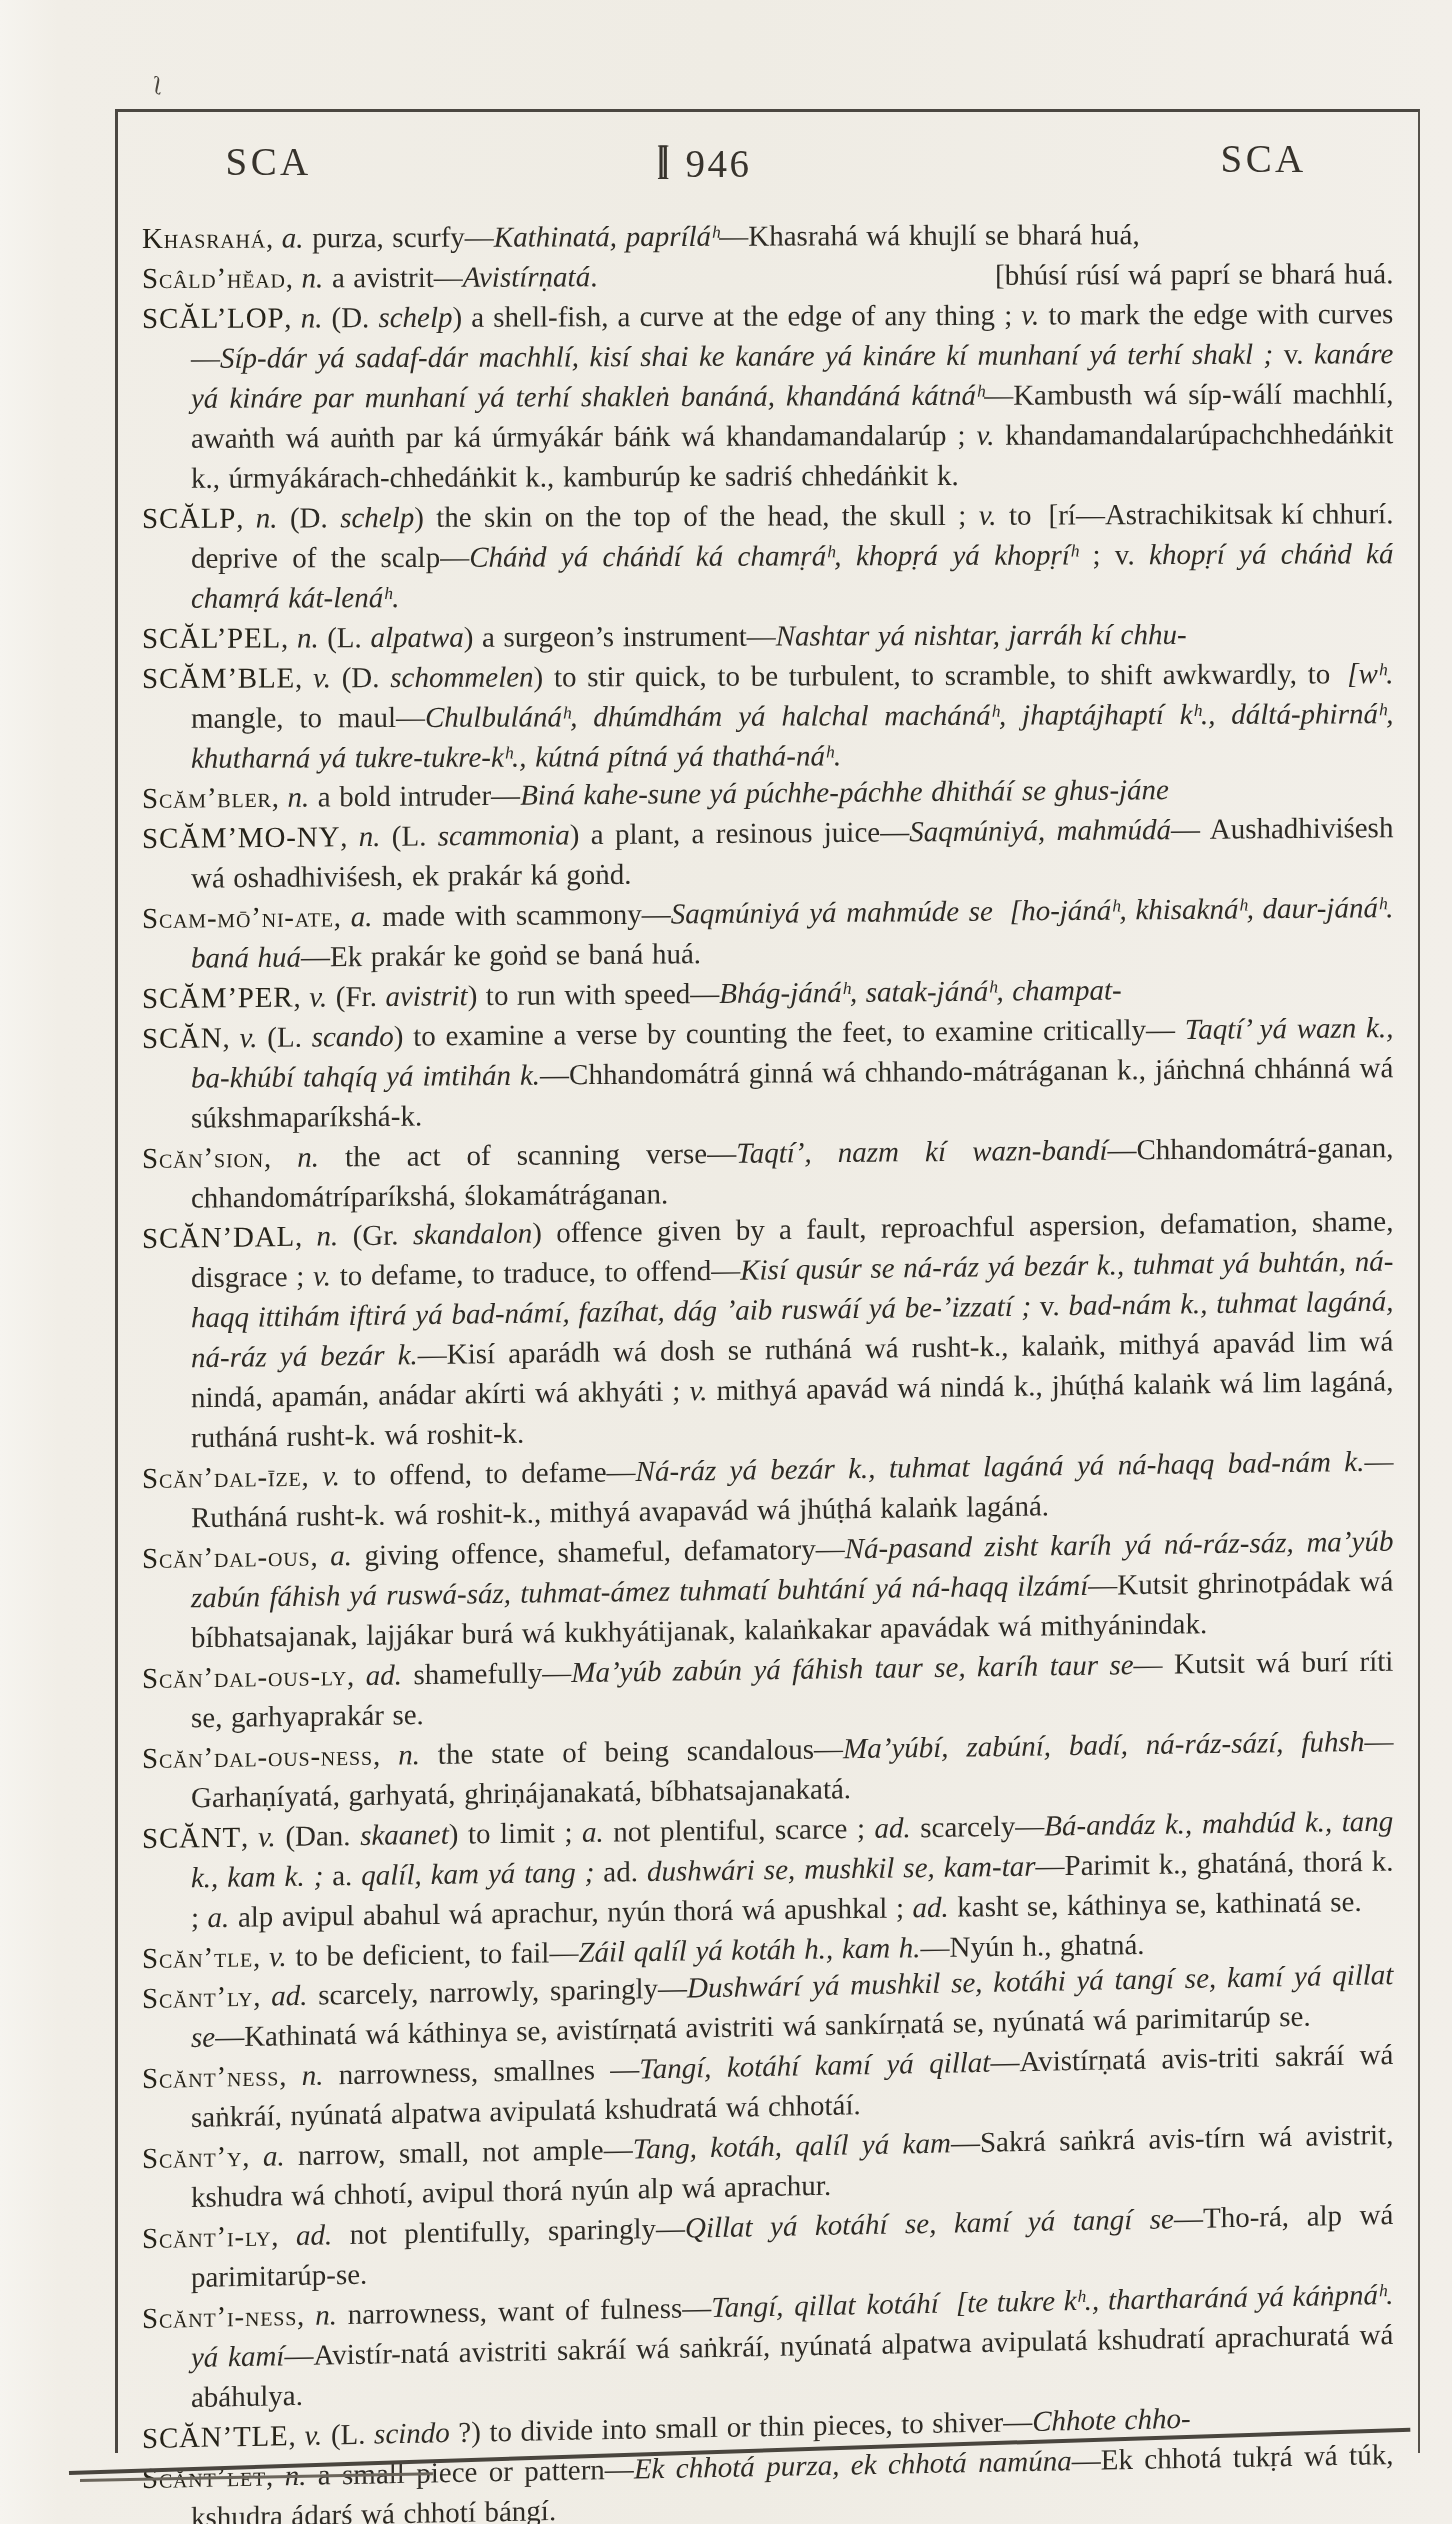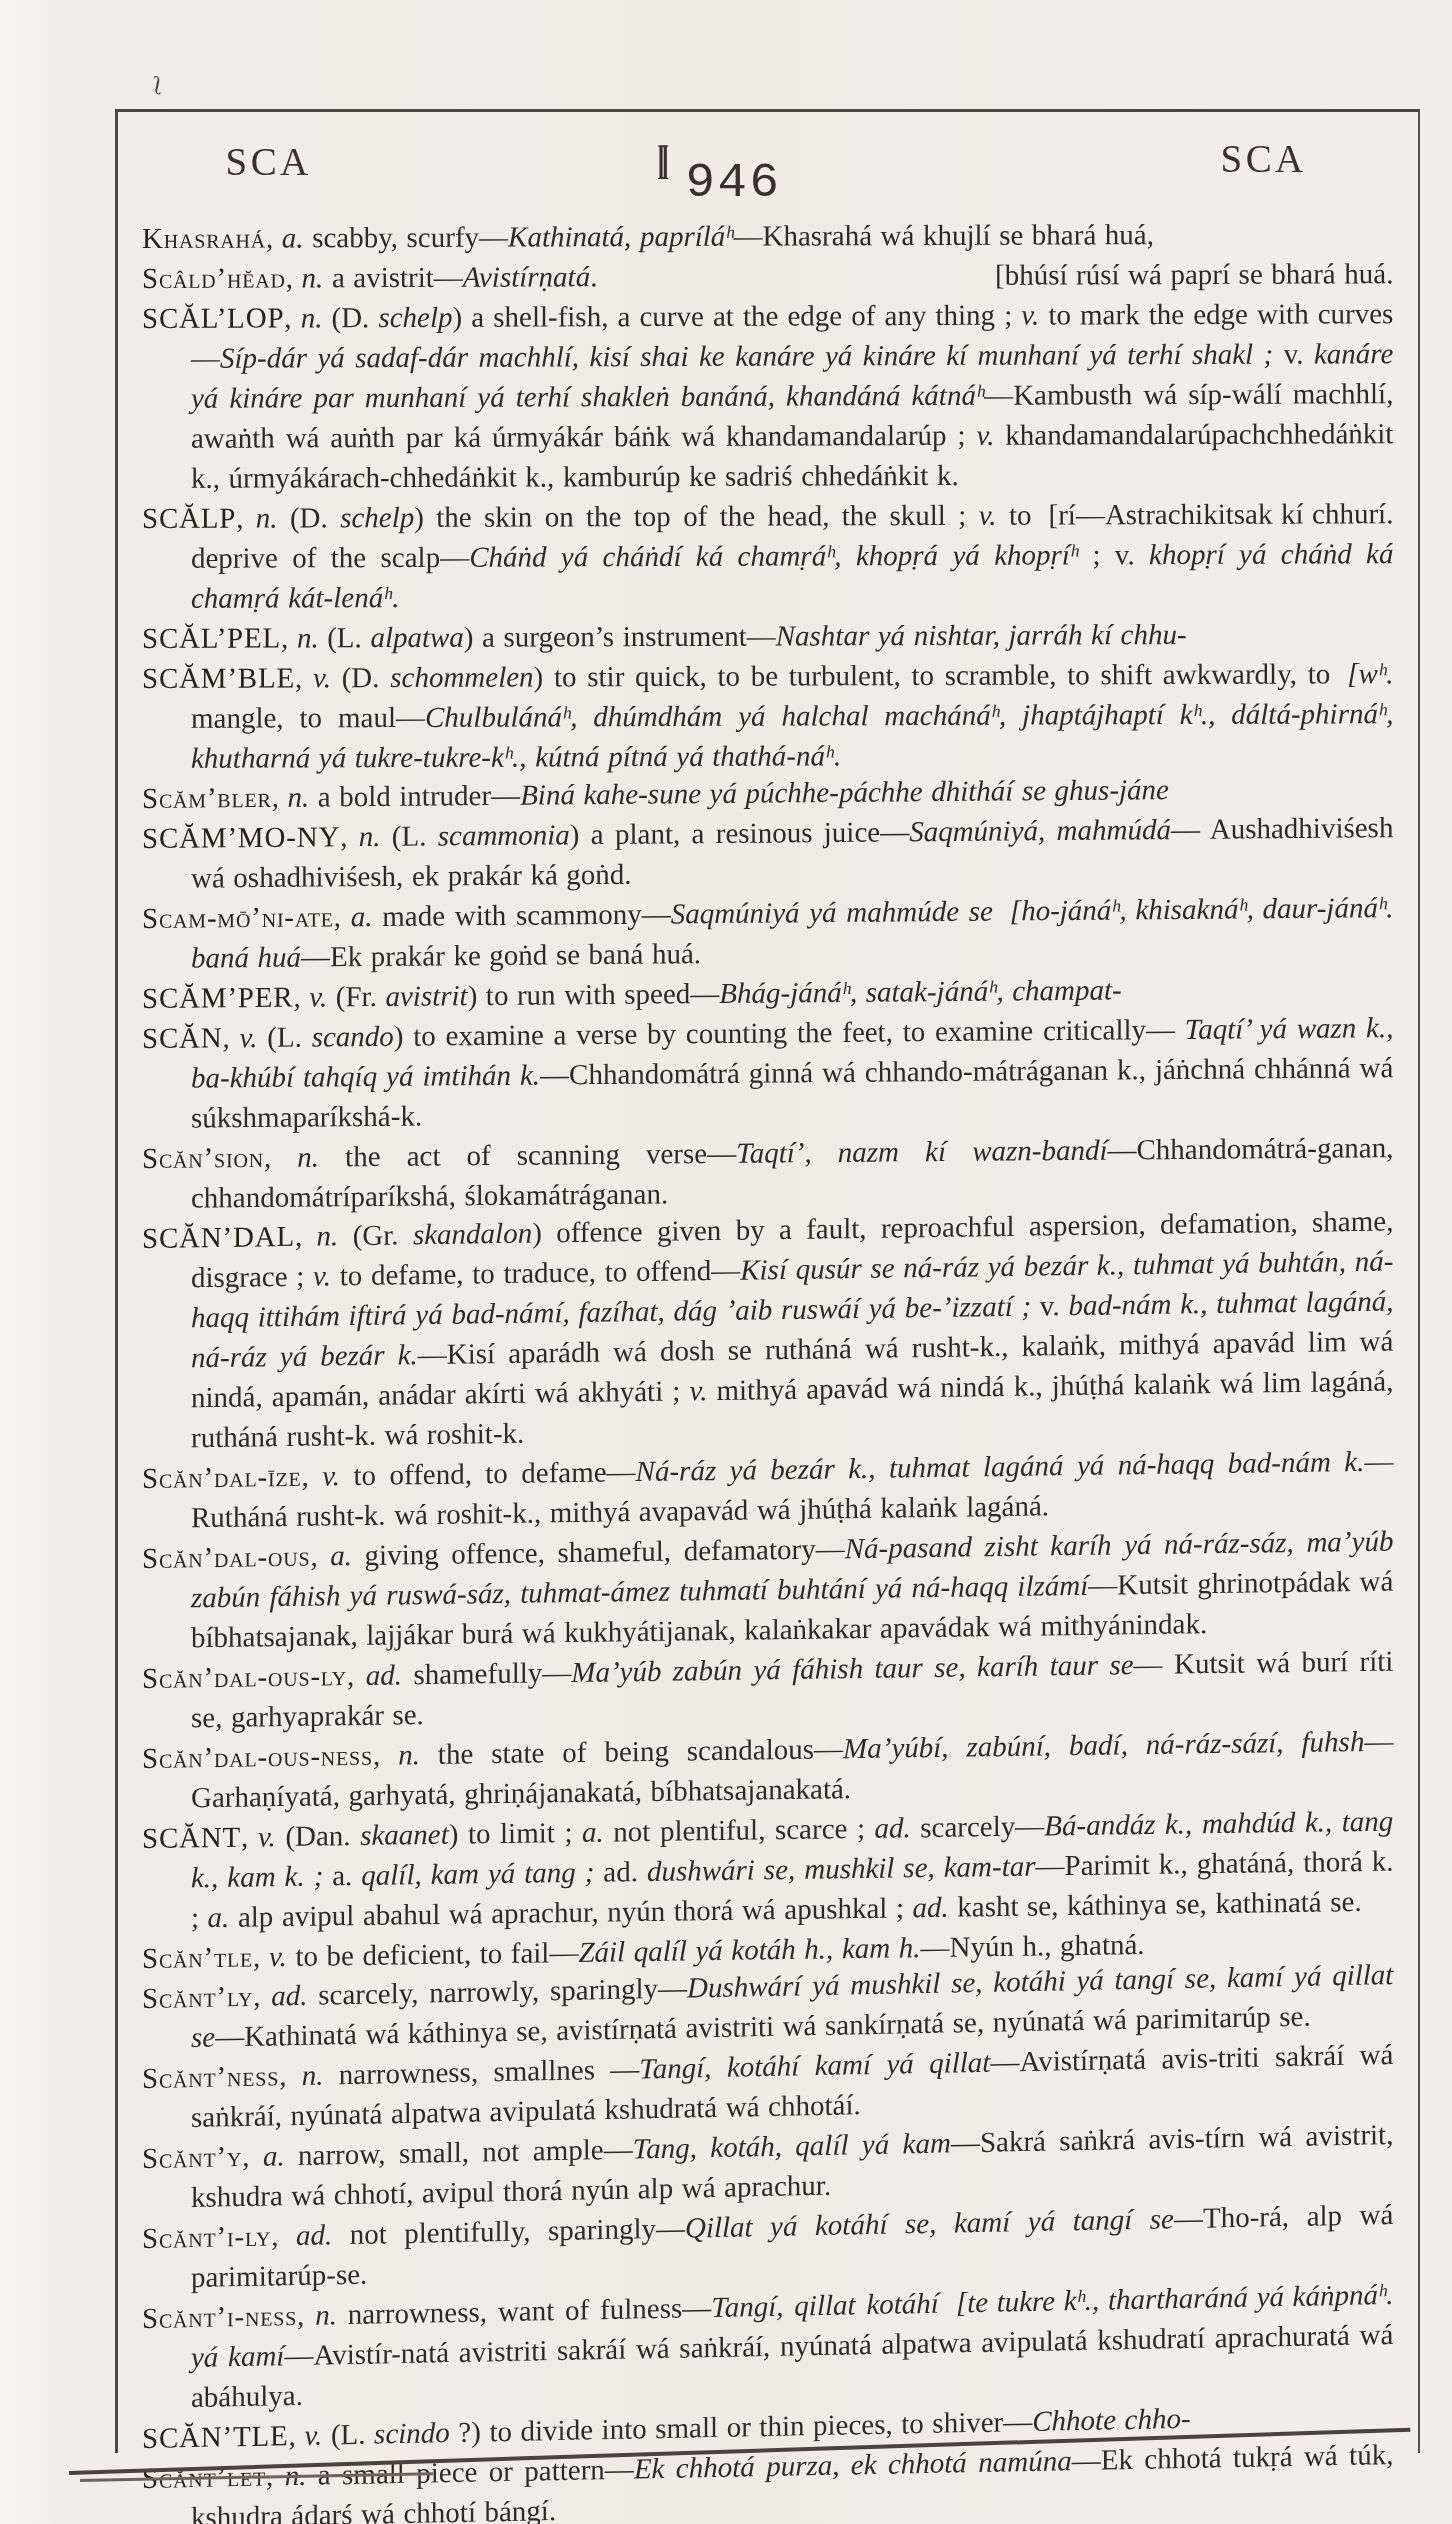--- a/index.html
+++ b/index.html
@@ -27,21 +27,21 @@
     position:absolute; left:80px; top:2479px; width:353px; height:2.5px;
     background:#6b665c; transform:rotate(-1.1deg); transform-origin:left center;
   }
   
   .runhead { position:relative; height:81px;text-align:center; }
   .runhead span { position:absolute; font-size:39px; letter-spacing:3.4px; color:#37332c; }
   .guide-left  { left:84px; top:15px; }
   .guide-right { left:1079px; top:11.8px; }
   .pagenum-wrap { left:515px; top:13.5px; letter-spacing:0; }
   .pagenum-wrap .br { font-size:40px; }
-  .pagenum-wrap .num { margin:18px 29px; font-size:49px; letter-spacing:2.5px;font-family:Liberation Mono, monospace; }
+  .pagenum-wrap .num { margin:4px 29px; font-size:39px; letter-spacing:2.5px; }
   
   .entries { margin-top:13.5px; }
   .entry {
     margin:0; font-size:29px; line-height:40px; text-align:justify;
     padding-left:49px; text-indent:-49px; word-spacing:1.3px;
     transform-origin:left center;
   }
   .entry .head { font-variant:small-caps; letter-spacing:0.8px; color:#262319; }
   .entry .i { font-style:italic; }
   .entry .r { font-style:normal; }
@@ -64,21 +64,21 @@
       <span class="guide-left">SCA</span>
       <span class="pagenum-wrap">
           <span class="br">[</span>
           <span class="num">946</span>
           <span class="br">]</span>
         </span>
       <span class="guide-right">SCA</span>
     </div>
 
     <div class="entries">
-        <p class="entry"><span class="head">Khasrahá</span><span class="r">, </span><span class="i">a.</span><span class="r"> scabby, scurfy—</span><span class="i">Kathinatá, papríláʰ</span><span class="r">—Khasrahá wá khujlí se bhará huá,</span></p>
+        <p class="entry"><span class="head">Khasrahá</span><span class="r">, </span><span class="i">a.</span><span class="r"> purza, scurfy—</span><span class="i">Kathinatá, papríláʰ</span><span class="r">—Khasrahá wá khujlí se bhará huá,</span></p>
         <p class="entry"><span class="head">Scâld’hĕad</span><span class="catch rm">[bhúsí rúsí wá paprí se bhará huá.</span><span class="r">, </span><span class="i">n.</span><span class="r"> a avistrit—</span><span class="i">Avistírṇatá</span><span class="r">.</span></p>
         <p class="entry"><span class="head">SCĂL’LOP</span><span class="r">, </span><span class="i">n.</span><span class="r"> (D. </span><span class="i">schelp</span><span class="r">) a shell-fish, a curve at the edge of any thing ; </span><span class="i">v.</span><span class="r"> to mark the edge with curves—</span><span class="i">Síp-dár yá sadaf-dár machhlí, kisí shai ke kanáre yá kináre kí munhaní yá terhí shakl ; </span><span class="r">v. </span><span class="i">kanáre yá kináre par munhaní yá terhí shakleṅ banáná, khandáná kátnáʰ</span><span class="r">—Kambusth wá síp-wálí machhlí, awaṅth wá auṅth par ká úrmyákár báṅk wá khandamandalarúp ; </span><span class="i">v.</span><span class="r"> khandamandalarúpachchhedáṅkit k., úrmyákárach-chhedáṅkit k., kamburúp ke sadriś chhedáṅkit k.</span></p>
         <p class="entry"><span class="head">SCĂLP</span><span class="catch rm">[rí—Astrachikitsak kí chhurí.</span><span class="r">, </span><span class="i">n.</span><span class="r"> (D. </span><span class="i">schelp</span><span class="r">) the skin on the top of the head, the skull ; </span><span class="i">v.</span><span class="r"> to deprive of the scalp—</span><span class="i">Cháṅd yá cháṅdí ká chamṛáʰ, khopṛá yá khopṛíʰ</span><span class="r"> ; v. </span><span class="i">khopṛí yá cháṅd ká chamṛá kát-lenáʰ</span><span class="r">.</span></p>
         <p class="entry"><span class="head">SCĂL’PEL</span><span class="r">, </span><span class="i">n.</span><span class="r"> (L. </span><span class="i">alpatwa</span><span class="r">) a surgeon’s instrument—</span><span class="i">Nashtar yá nishtar, jarráh kí chhu-</span></p>
         <p class="entry"><span class="head">SCĂM’BLE</span><span class="catch ">[wʰ.</span><span class="r">, </span><span class="i">v.</span><span class="r"> (D. </span><span class="i">schommelen</span><span class="r">) to stir quick, to be turbulent, to scramble, to shift awkwardly, to mangle, to maul—</span><span class="i">Chulbulá​náʰ, dhúmdhám yá halchal machá​náʰ, jhaptájhaptí kʰ., dáltá-phirnáʰ, khutharná yá tukre-tukre-kʰ., kútná pítná yá thathá-náʰ</span><span class="r">.</span></p>
         <p class="entry"><span class="head">Scăm’bler</span><span class="r">, </span><span class="i">n.</span><span class="r"> a bold intruder—</span><span class="i">Biná kahe-sune yá púchhe-páchhe dhitháí se ghus-jáne</span></p>
         <p class="entry"><span class="head">SCĂM’MO-NY</span><span class="r">, </span><span class="i">n.</span><span class="r"> (L. </span><span class="i">scammonia</span><span class="r">) a plant, a resinous juice—</span><span class="i">Saqmúniyá, mahmúdá</span><span class="r">— Aushadhiviśesh wá oshadhiviśesh, ek prakár ká goṅd.</span></p>
         <p class="entry"><span class="head">Scam-mō’ni-ate</span><span class="catch ">[ho-jánáʰ, khisaknáʰ, daur-jánáʰ.</span><span class="r">, </span><span class="i">a.</span><span class="r"> made with scammony—</span><span class="i">Saqmúniyá yá mahmúde se baná huá</span><span class="r">—Ek prakár ke goṅd se baná huá.</span></p>
         <p class="entry"><span class="head">SCĂM’PER</span><span class="r">, </span><span class="i">v.</span><span class="r"> (Fr. </span><span class="i">avistrit</span><span class="r">) to run with speed—</span><span class="i">Bhág-jánáʰ, satak-jánáʰ, champat-</span></p>
         <p class="entry"><span class="head">SCĂN</span><span class="r">, </span><span class="i">v.</span><span class="r"> (L. </span><span class="i">scando</span><span class="r">) to examine a verse by counting the feet, to examine critically— </span><span class="i">Taqtí’ yá wazn k., ba-khúbí tahqíq yá imtihán k.</span><span class="r">—Chhandomátrá ginná wá chhando-mátráganan k., jáṅchná chhánná wá súkshmaparíkshá-k.</span></p>

